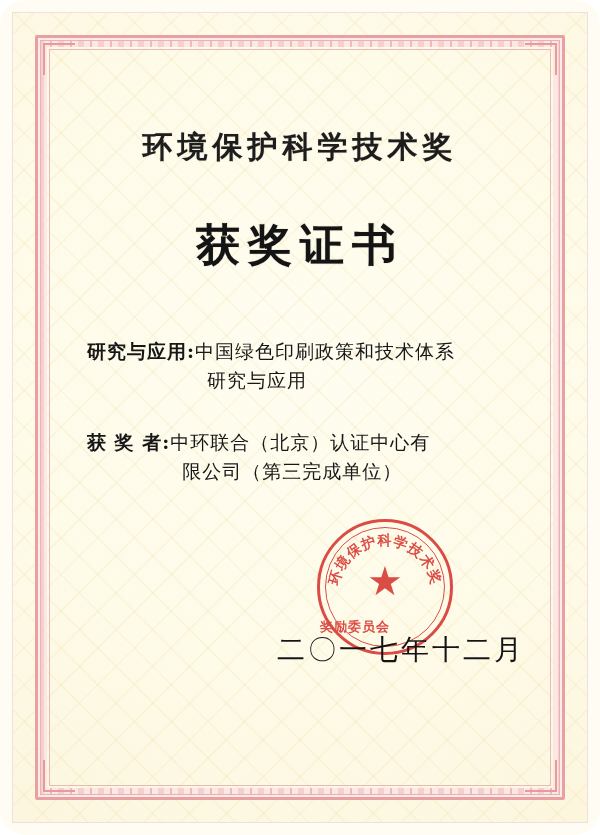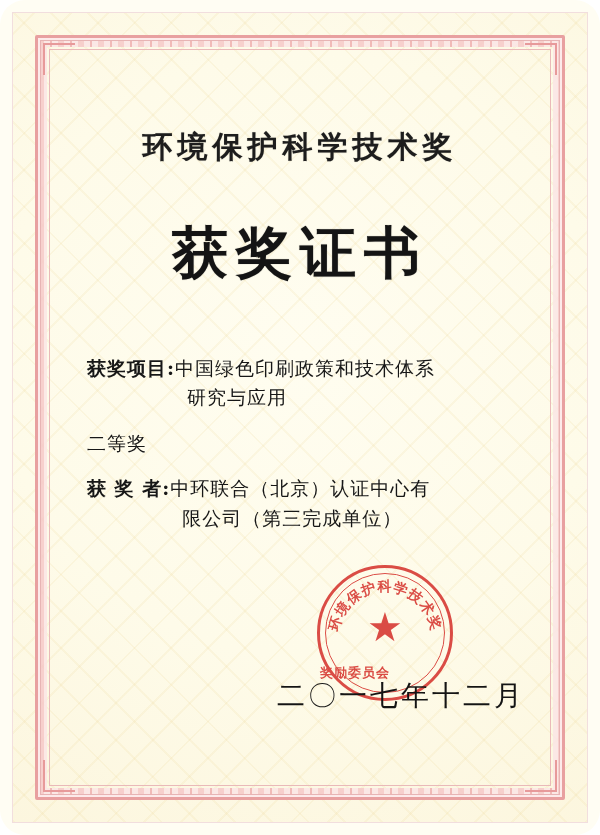--- a/index.html
+++ b/index.html
@@ -101,21 +101,21 @@
     letter-spacing: 5px;
     color: #1d1d1d;
     font-weight: 700;
     margin-top: 58px;
     font-family: "DejaVu Serif", "Liberation Serif", serif;
     text-shadow: 0 0 1px rgba(0,0,0,.3);
   }
 
   .title-sub {
     text-align: center;
-    font-size: 56px;
+    font-size: 44px;
     letter-spacing: 8px;
     color: #141414;
     font-weight: 700;
     margin-top: 48px;
     font-family: "DejaVu Serif", "Liberation Serif", serif;
     text-shadow: 0 0 1px rgba(0,0,0,.45);
   }
 
   .fields {
     margin-top: 62px;
@@ -243,29 +243,28 @@
     <div class="corner br"></div>
 
     <div class="content">
 
       <div class="title-main">环境保护科学技术奖</div>
       <div class="title-sub">获奖证书</div>
 
       <div class="fields">
 
         <div class="field-row">
-          <div class="field-label">获奖项目:</div>
+          <div class="field-label">研究与应用:</div>
           <div class="field-value">
             <span>中国绿色印刷政策和技术体系</span>
             <span class="line2">研究与应用</span>
           </div>
         </div>
 
         <div class="field-row">
-          <div class="field-value">二等奖</div>
         </div>
 
         <div class="field-row award-block">
           <div class="field-label">获 奖 者:</div>
           <div class="field-value">
             <span>中环联合（北京）认证中心有</span>
             <span class="line2">限公司（第三完成单位）</span>
           </div>
         </div>
 

